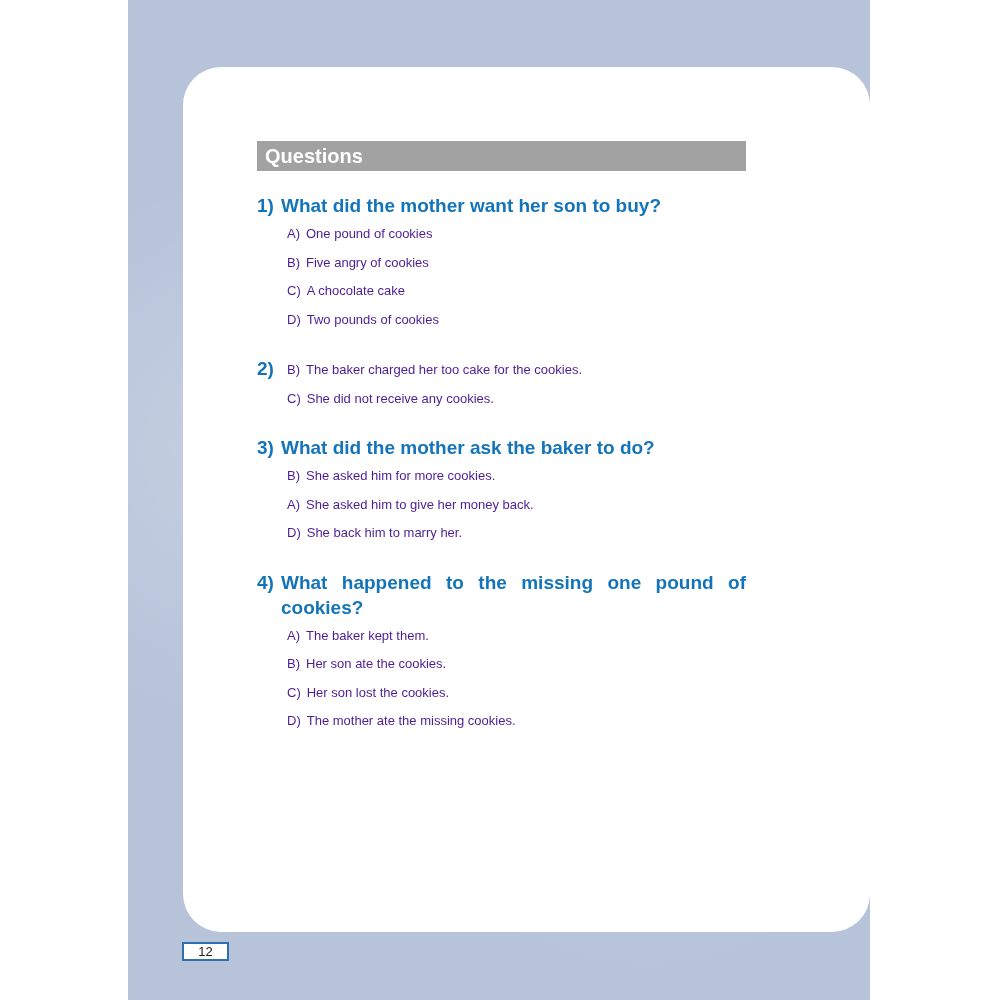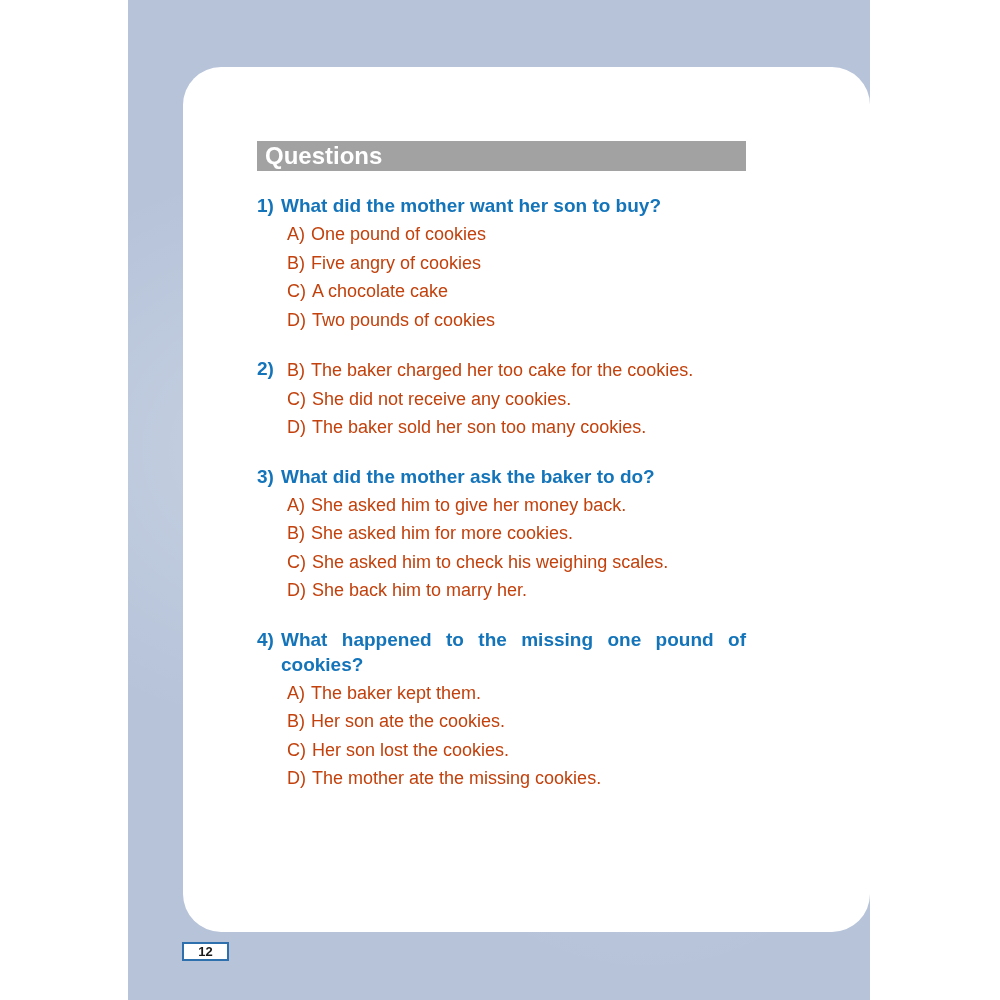--- a/index.html
+++ b/index.html
@@ -30,56 +30,55 @@
     position: absolute;
     left: 74px; top: 74px;
     width: 489px;
   }
   .header-bar {
     width: 489px; height: 30px;
     background: #a2a2a2;
     box-sizing: border-box;
     padding-left: 8px;
     color: #ffffff;
-    font-size: 24px;
+    font-size: 20px;
     font-weight: bold;
     line-height: 30px;
   }
   .question { margin-top: 22px; }
   .question:first-of-type { margin-top: 17px; }
   .q-head {
     position: relative;
     padding-left: 24px;
     color: #1474ba;
     font-size: 19px;
     font-weight: bold;
     line-height: 25px;
     margin-bottom: 2px;
   }
   .q-head.justified { text-align: justify; }
   .q-num { position: absolute; left: 0; top: 0; }
   .opt {
     padding-left: 30px;
-    color: #c2410c;
-    font-size: 18px;
+    color: #4c1d95;
+    font-size: 13px;
     line-height: 28.5px;
     white-space: nowrap;
   }
   .opt-letter { margin-right: 6px; }
   .page-box {
     position: absolute;
     left: 54px; top: 942px;
     width: 43px; height: 15px;
     background: #ffffff;
     border: 2px solid #2e6fae;
     text-align: center;
     font-size: 13px;
     line-height: 15px;
     color: #1a1a1a;
-    font-weight: bold;
   }
 </style>
 </head>
 <body>
 
 <div class="panel">
   <div class="card">
     <div class="content">
 
       <div class="header-bar">
@@ -108,38 +107,32 @@
       <div class="question">
         <div class="q-head">
           <span class="q-num">2)</span>
         </div>
         <div class="opt">
           <span class="opt-letter">B)</span><span class="opt-text">The baker charged her too cake for the cookies.</span>
         </div>
         <div class="opt">
           <span class="opt-letter">C)</span><span class="opt-text">She did not receive any cookies.</span>
         </div>
-        <div class="opt">
-          <span class="opt-letter">D)</span><span class="opt-text">The baker sold her son too many cookies.</span>
-        </div>
       </div>
 
       <div class="question">
         <div class="q-head">
           <span class="q-num">3)</span>
           <span class="q-text">What did the mother ask the baker to do?</span>
         </div>
         <div class="opt">
-          <span class="opt-letter">A)</span><span class="opt-text">She asked him to give her money back.</span>
-        </div>
-        <div class="opt">
           <span class="opt-letter">B)</span><span class="opt-text">She asked him for more cookies.</span>
         </div>
         <div class="opt">
-          <span class="opt-letter">C)</span><span class="opt-text">She asked him to check his weighing scales.</span>
+          <span class="opt-letter">A)</span><span class="opt-text">She asked him to give her money back.</span>
         </div>
         <div class="opt">
           <span class="opt-letter">D)</span><span class="opt-text">She back him to marry her.</span>
         </div>
       </div>
 
       <div class="question">
         <div class="q-head justified">
           <span class="q-num">4)</span>
           <span class="q-text">What happened to the missing one pound of cookies?</span>

